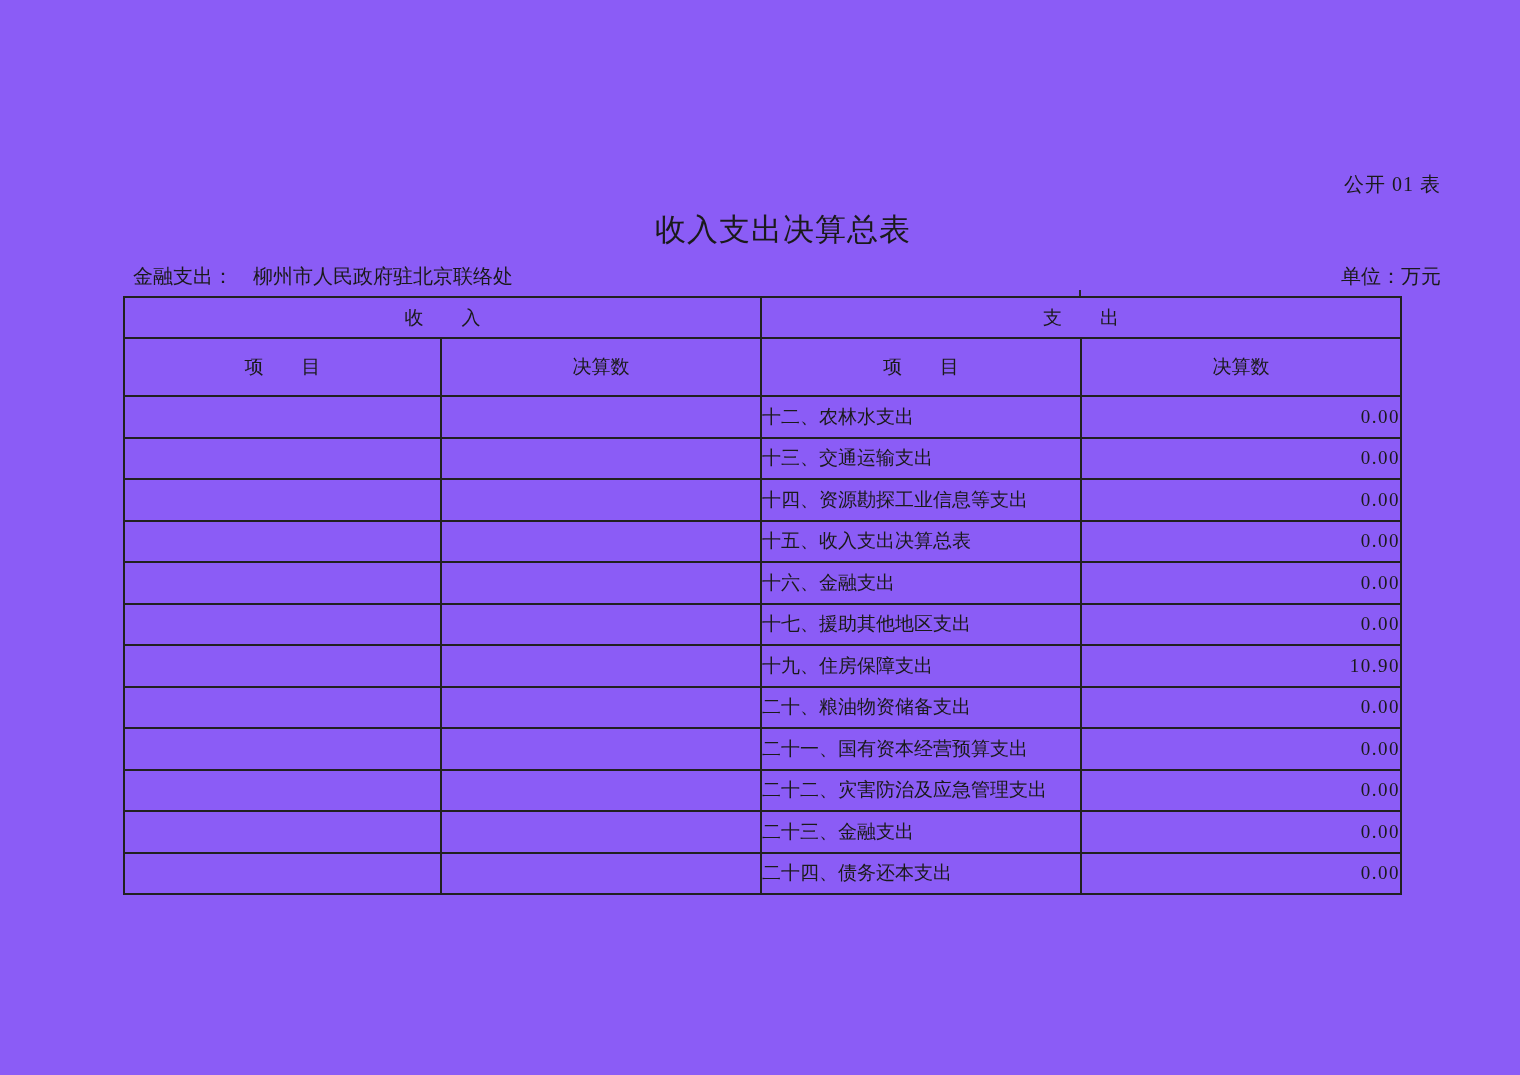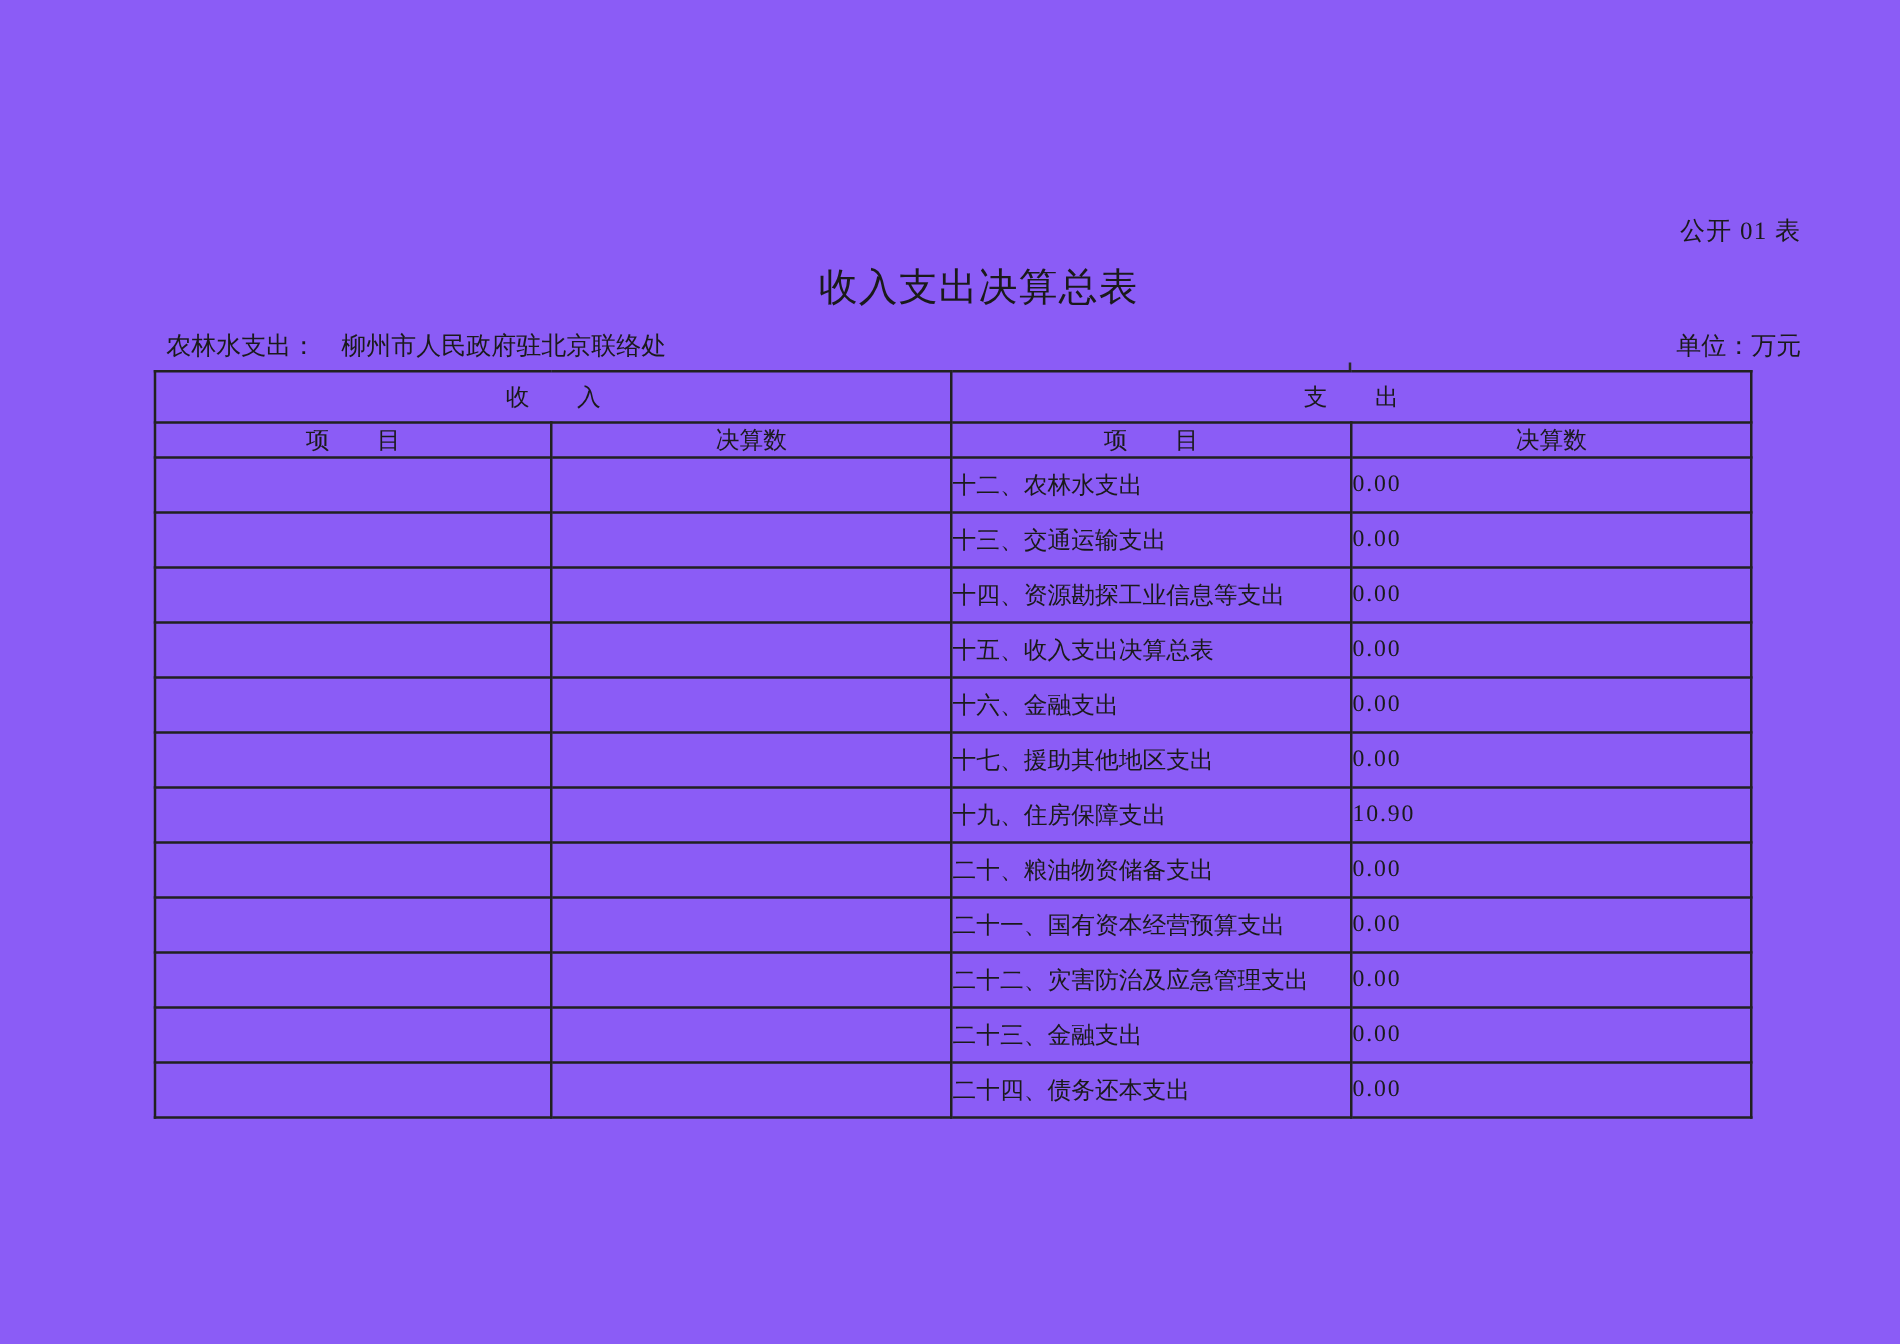--- a/index.html
+++ b/index.html
@@ -67,47 +67,48 @@
   }
   table.summary td {
     border: 2px solid #212121;
     font-size: 19px;
     padding: 0;
     vertical-align: middle;
     overflow: hidden;
     white-space: nowrap;
   }
   tr.section-header-row { height: 41px; }
-  tr.col-header-row { height: 28px; }
+  tr.col-header-row { height: 58px; }
   td.section-header, td.col-header {
     text-align: center;
     font-size: 20px;
     margin-top: 20px;
   }
   td.item-cell {
     text-align: left;
     padding-left: 11px;
   }
   td.amount-cell {
+    text-align: right;
     padding-right: 9px;
     letter-spacing: 1.5px;
   }
 </style>
 </head>
 <body>
 
 <div class="page">
 
   <div class="form-tag">公开 01 表</div>
 
   <div class="doc-title">收入支出决算总表</div>
 
   <div class="meta-row">
     <div class="meta-left">
-      <span>农林水支出：</span>
+      <span>金融支出：</span>
       <span class="unit-name">柳州市人民政府驻北京联络处</span>
     </div>
     <span>单位：万元</span>
   </div>
 
   <div class="tick"></div>
 
   <table class="summary">
     <colgroup>
       <col style="width:317px">

